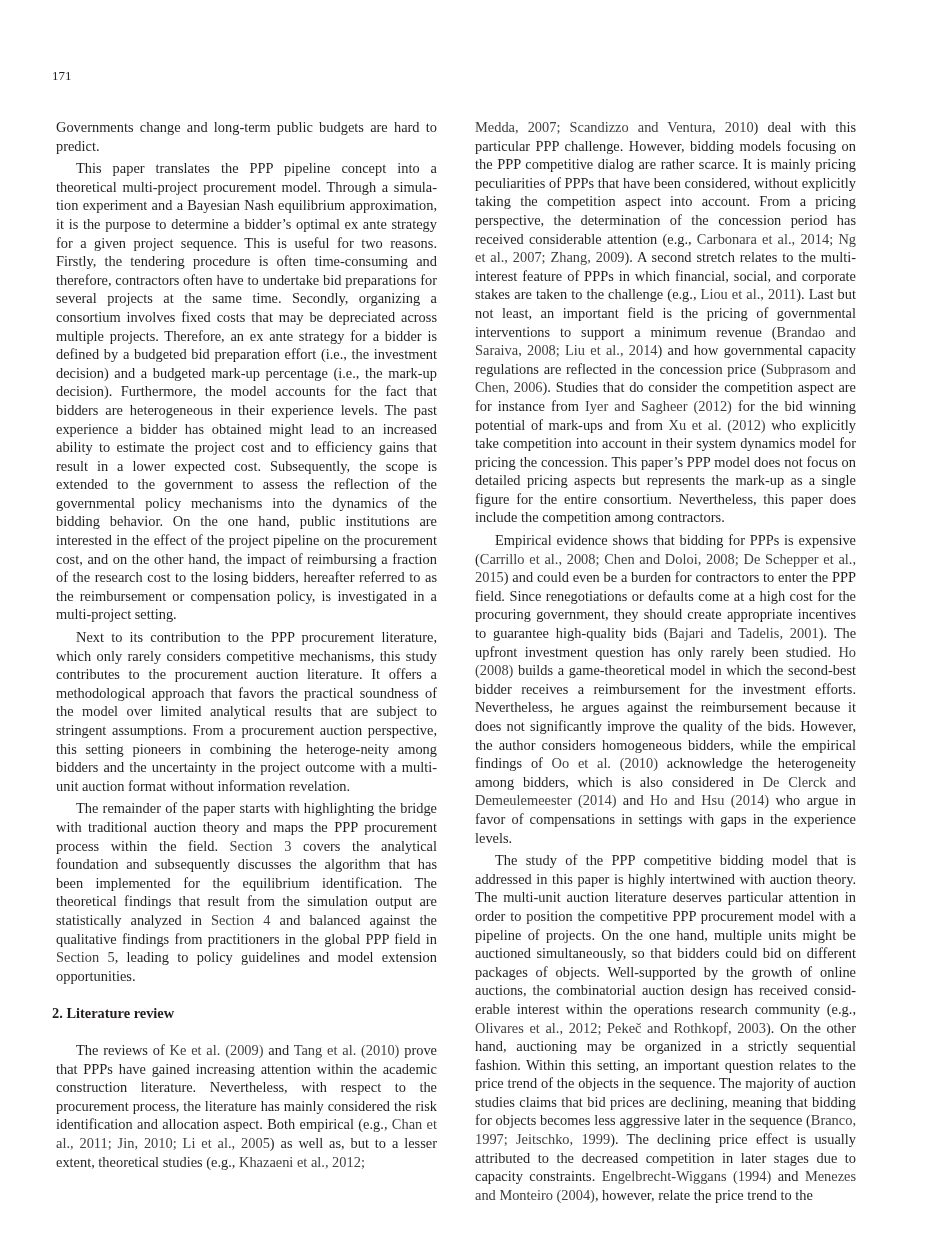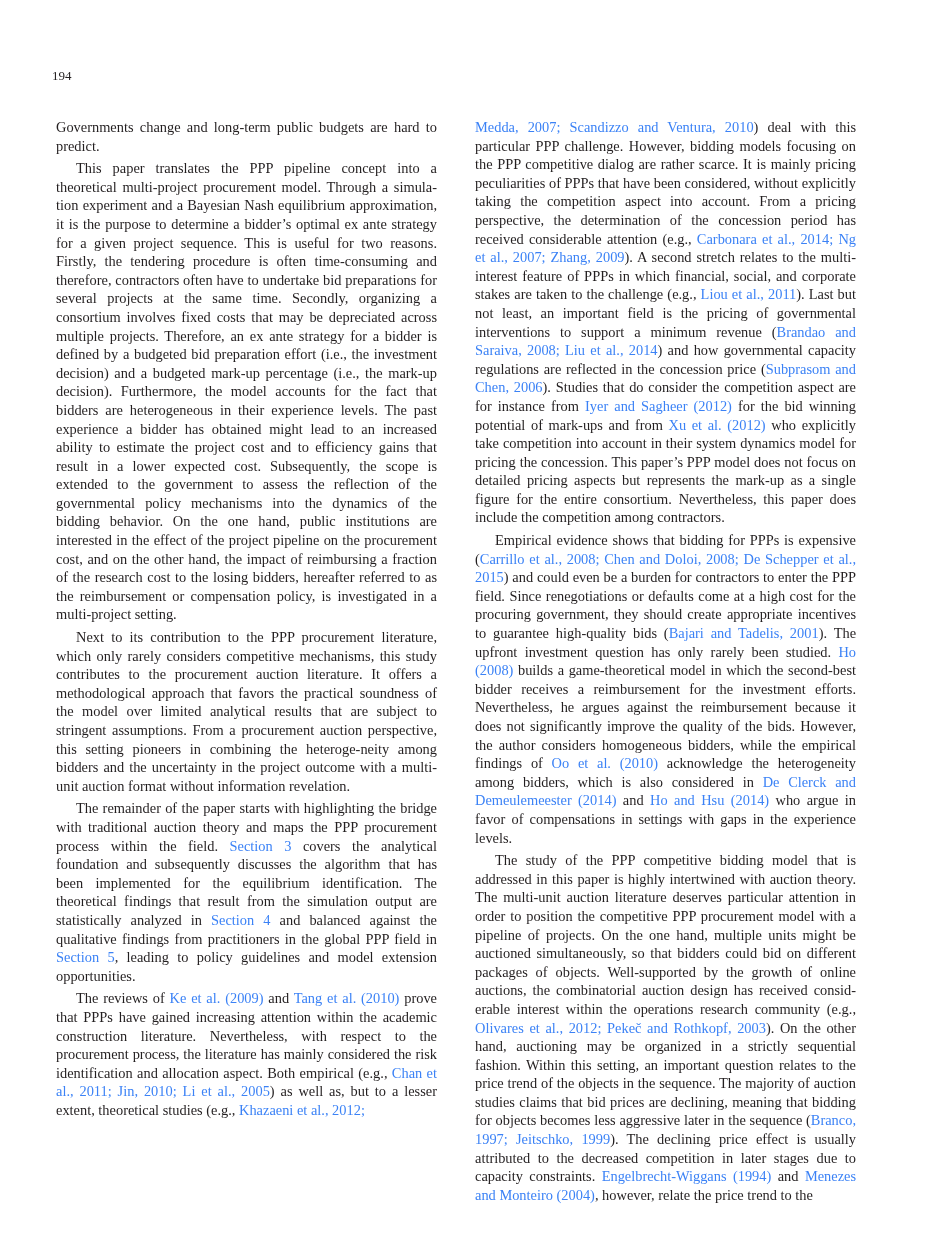--- a/index.html
+++ b/index.html
@@ -9,37 +9,38 @@
                   font-size: 13px; }
   .page-num { position: absolute; left: 0; top: 0; }
   .journal-ref { position: absolute; left: 0; right: 0; top: 0; text-align: center; font-style: italic; }
   .col { position: absolute; top: 114px; width: 389px; font-size: 14.4px; line-height: 18.6px;
          text-align: justify; hyphens: none; }
   .col-left { left: 52px; }
   .col-right { left: 471px; }
   .col p { margin: 4px; }
   .col p.indent { text-indent: 20px; }
   .col h2 { font-size: 14.4px; font-weight: bold; margin: 18.6px 0 18.6px 0; line-height: 18.6px; }
-  a.ref { color: #3b82f6; text-decoration: none; }
+  a.ref { color: #404040; text-decoration: none; }
   .it { }
 </style>
 </head>
 <body>
 
 <div class="running-head">
-  <span class="page-num">194</span>
+  <span class="page-num">171</span>
 </div>
 
 <div class="col col-left">
   <div>
       <p><span>Governments change and long-term public budgets are hard to predict.</span></p>
       <p class="indent"><span>This paper translates the PPP pipeline concept into a theoretical multi-project procurement model. Through a simula-tion experiment and a Bayesian Nash equilibrium approximation, it is the purpose to determine a bidder’s optimal </span><span class="it">ex ante</span><span> strategy for a given project sequence. This is useful for two reasons. Firstly, the tendering procedure is often time-consuming and therefore, contractors often have to undertake bid preparations for several projects at the same time. Secondly, organizing a consortium involves fixed costs that may be depreciated across multiple projects. Therefore, an </span><span class="it">ex ante</span><span> strategy for a bidder is defined by a budgeted bid preparation effort (i.e., the investment decision) and a budgeted mark-up percentage (i.e., the mark-up decision). Furthermore, the model accounts for the fact that bidders are heterogeneous in their experience levels. The past experience a bidder has obtained might lead to an increased ability to estimate the project cost and to efficiency gains that result in a lower expected cost. Subsequently, the scope is extended to the government to assess the reflection of the governmental policy mechanisms into the dynamics of the bidding behavior. On the one hand, public institutions are interested in the effect of the project pipeline on the procurement cost, and on the other hand, the impact of reimbursing a fraction of the research cost to the losing bidders, hereafter referred to as the reimbursement or compensation policy, is investigated in a multi-project setting.</span></p>
       <p class="indent"><span>Next to its contribution to the PPP procurement literature, which only rarely considers competitive mechanisms, this study contributes to the procurement auction literature. It offers a methodological approach that favors the practical soundness of the model over limited analytical results that are subject to stringent assumptions. From a procurement auction perspective, this setting pioneers in combining the heteroge-neity among bidders and the uncertainty in the project outcome with a multi-unit auction format without information revelation.</span></p>
       <p class="indent"><span>The remainder of the paper starts with highlighting the bridge with traditional auction theory and maps the PPP procurement process within the field. </span><a class="ref" href="#">Section 3</a><span> covers the analytical foundation and subsequently discusses the algorithm that has been implemented for the equilibrium identification. The theoretical findings that result from the simulation output are statistically analyzed in </span><a class="ref" href="#">Section 4</a><span> and balanced against the qualitative findings from practitioners in the global PPP field in </span><a class="ref" href="#">Section 5</a><span>, leading to policy guidelines and model extension opportunities.</span></p>
     </div>
+  <h2>2. Literature review</h2>
   <div>
       <p class="indent"><span>The reviews of </span><a class="ref" href="#">Ke et al. (2009)</a><span> and </span><a class="ref" href="#">Tang et al. (2010)</a><span> prove that PPPs have gained increasing attention within the academic construction literature. Nevertheless, with respect to the procurement process, the literature has mainly considered the risk identification and allocation aspect. Both empirical (e.g., </span><a class="ref" href="#">Chan et al., 2011; Jin, 2010; Li et al., 2005</a><span>) as well as, but to a lesser extent, theoretical studies (e.g., </span><a class="ref" href="#">Khazaeni et al., 2012;</a></p>
     </div>
 </div>
 
 <div class="col col-right">
   <div>
       <p><a class="ref" href="#">Medda, 2007; Scandizzo and Ventura, 2010</a><span>) deal with this particular PPP challenge. However, bidding models focusing on the PPP competitive dialog are rather scarce. It is mainly pricing peculiarities of PPPs that have been considered, without explicitly taking the competition aspect into account. From a pricing perspective, the determination of the concession period has received considerable attention (e.g., </span><a class="ref" href="#">Carbonara et al., 2014; Ng et al., 2007; Zhang, 2009</a><span>). A second stretch relates to the multi-interest feature of PPPs in which financial, social, and corporate stakes are taken to the challenge (e.g., </span><a class="ref" href="#">Liou et al., 2011</a><span>). Last but not least, an important field is the pricing of governmental interventions to support a minimum revenue (</span><a class="ref" href="#">Brandao and Saraiva, 2008; Liu et al., 2014</a><span>) and how governmental capacity regulations are reflected in the concession price (</span><a class="ref" href="#">Subprasom and Chen, 2006</a><span>). Studies that do consider the competition aspect are for instance from </span><a class="ref" href="#">Iyer and Sagheer (2012)</a><span> for the bid winning potential of mark-ups and from </span><a class="ref" href="#">Xu et al. (2012)</a><span> who explicitly take competition into account in their system dynamics model for pricing the concession. This paper’s PPP model does not focus on detailed pricing aspects but represents the mark-up as a single figure for the entire consortium. Nevertheless, this paper does include the competition among contractors.</span></p>
       <p class="indent"><span>Empirical evidence shows that bidding for PPPs is expensive (</span><a class="ref" href="#">Carrillo et al., 2008; Chen and Doloi, 2008; De Schepper et al., 2015</a><span>) and could even be a burden for contractors to enter the PPP field. Since renegotiations or defaults come at a high cost for the procuring government, they should create appropriate incentives to guarantee high-quality bids (</span><a class="ref" href="#">Bajari and Tadelis, 2001</a><span>). The upfront investment question has only rarely been studied. </span><a class="ref" href="#">Ho (2008)</a><span> builds a game-theoretical model in which the second-best bidder receives a reimbursement for the investment efforts. Nevertheless, he argues against the reimbursement because it does not significantly improve the quality of the bids. However, the author considers homogeneous bidders, while the empirical findings of </span><a class="ref" href="#">Oo et al. (2010)</a><span> acknowledge the heterogeneity among bidders, which is also considered in </span><a class="ref" href="#">De Clerck and Demeulemeester (2014)</a><span> and </span><a class="ref" href="#">Ho and Hsu (2014)</a><span> who argue in favor of compensations in settings with gaps in the experience levels.</span></p>
       <p class="indent"><span>The study of the PPP competitive bidding model that is addressed in this paper is highly intertwined with auction theory. The multi-unit auction literature deserves particular attention in order to position the competitive PPP procurement model with a pipeline of projects. On the one hand, multiple units might be auctioned simultaneously, so that bidders could bid on different packages of objects. Well-supported by the growth of online auctions, the combinatorial auction design has received consid-erable interest within the operations research community (e.g., </span><a class="ref" href="#">Olivares et al., 2012; Pekeč and Rothkopf, 2003</a><span>). On the other hand, auctioning may be organized in a strictly sequential fashion. Within this setting, an important question relates to the price trend of the objects in the sequence. The majority of auction studies claims that bid prices are declining, meaning that bidding for objects becomes less aggressive later in the sequence (</span><a class="ref" href="#">Branco, 1997; Jeitschko, 1999</a><span>). The declining price effect is usually attributed to the decreased competition in later stages due to capacity constraints. </span><a class="ref" href="#">Engelbrecht-Wiggans (1994)</a><span> and </span><a class="ref" href="#">Menezes and Monteiro (2004)</a><span>, however, relate the price trend to the</span></p>

